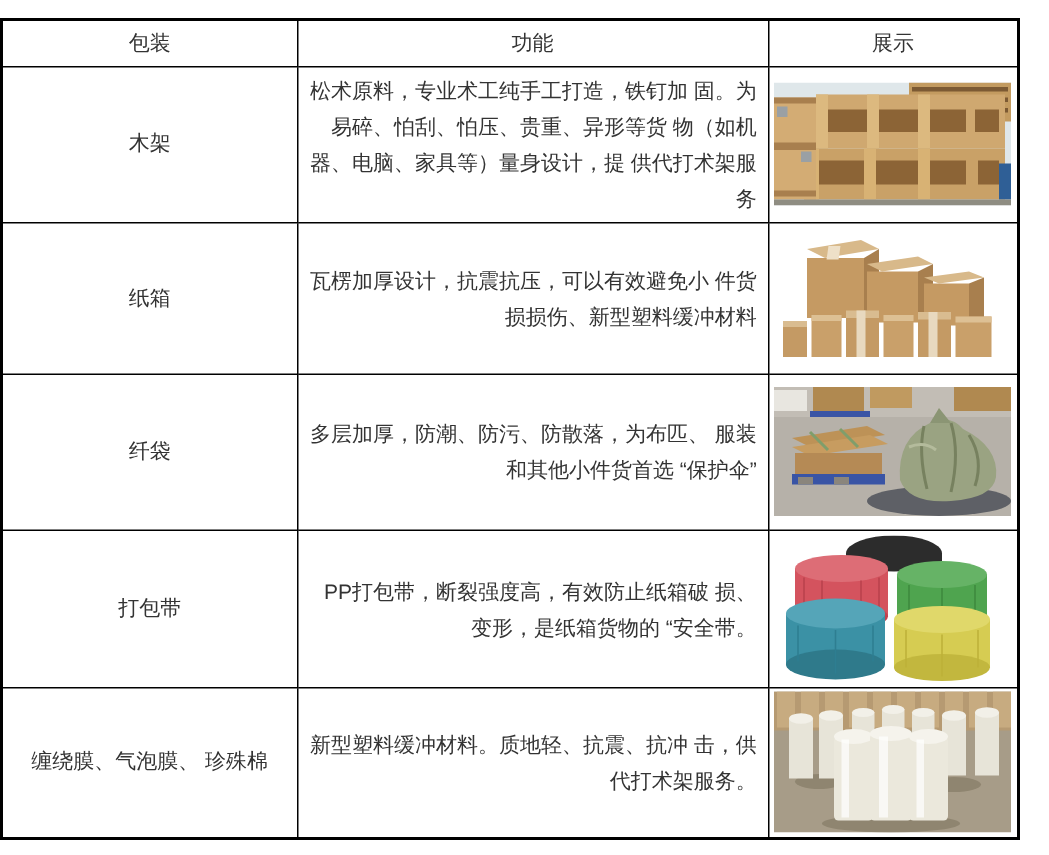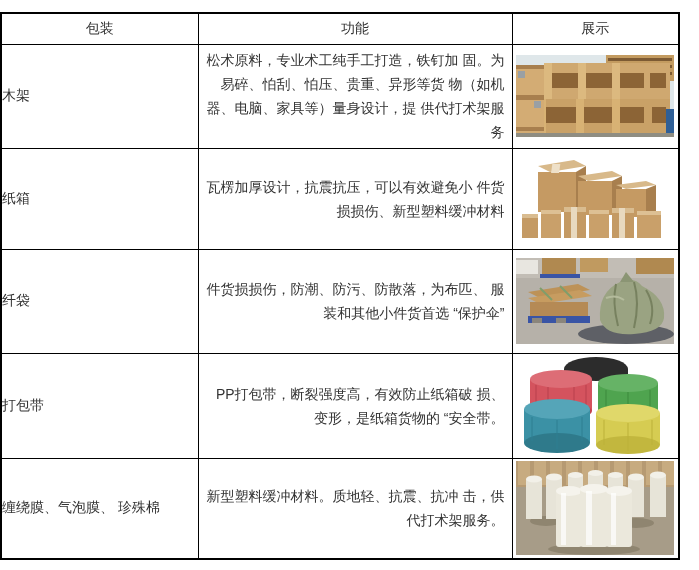--- a/index.html
+++ b/index.html
@@ -5,21 +5,21 @@
   * { margin:0; padding:0; box-sizing:border-box; }
   html,body { width:699px; height:570px; background:#ffffff; overflow:hidden;
     font-family:"Liberation Sans", sans-serif; }
   .page { position:relative; width:699px; height:570px; background:#fff; }
   table.pk { position:absolute; left:0; top:12px; width:678px;
     border-collapse:collapse; table-layout:fixed; border:2px solid #000; }
   table.pk th, table.pk td { border:1px solid #000; vertical-align:middle;
     font-size:14px; color:#333; font-weight:normal; }
   col.c1 { width:197px; } col.c2 { width:314px; } col.c3 { width:167px; }
   tr.hdr th { height:31px; text-align:center; }
-  td.name { text-align:left; }
+  td.name { text-align:center; }
   td.desc { padding:0 7px; line-height:24px; text-align:right; }
   td.photo { text-align:center; }
   .ph { display:inline-block; vertical-align:middle; line-height:0; }
   .r1 td { height:104px; } .r2 td { height:101px; } .r3 td { height:104px; }
   .r4 td { height:105px; } .r5 td { height:101px; }
 </style>
 </head>
 <body>
 
 <div class="page">
@@ -109,21 +109,21 @@
             </g>
             <rect x="55" y="55" width="6" height="31" fill="#e8d9bf"></rect>
             <rect x="103" y="56" width="6" height="30" fill="#e8d9bf"></rect>
           </svg>
         </span>
       </td>
     </tr>
 
     <tr class="r3">
       <td class="name">纤袋</td>
-      <td class="desc">件货损损伤，防潮、防污、防散落，为布匹、 服装和其他小件货首选 “保护伞”</td>
+      <td class="desc">多层加厚，防潮、防污、防散落，为布匹、 服装和其他小件货首选 “保护伞”</td>
       <td class="photo">
         <span class="ph" role="img" aria-label="green woven fiber bags beside strapped cardboard bundles in a warehouse">
           <svg width="158" height="86" viewBox="0 0 158 86">
             <rect width="158" height="86" fill="#b6b1a9"></rect>
             <rect x="0" y="0" width="158" height="20" fill="#c2bdb5"></rect>
             <rect x="0" y="2" width="22" height="14" fill="#e8e6e0"></rect>
             <rect x="26" y="0" width="34" height="16" fill="#b08950"></rect>
             <rect x="64" y="0" width="28" height="14" fill="#c09a60"></rect>
             <rect x="120" y="0" width="38" height="16" fill="#b08950"></rect>
             <rect x="24" y="16" width="40" height="4" fill="#3954a5"></rect>

